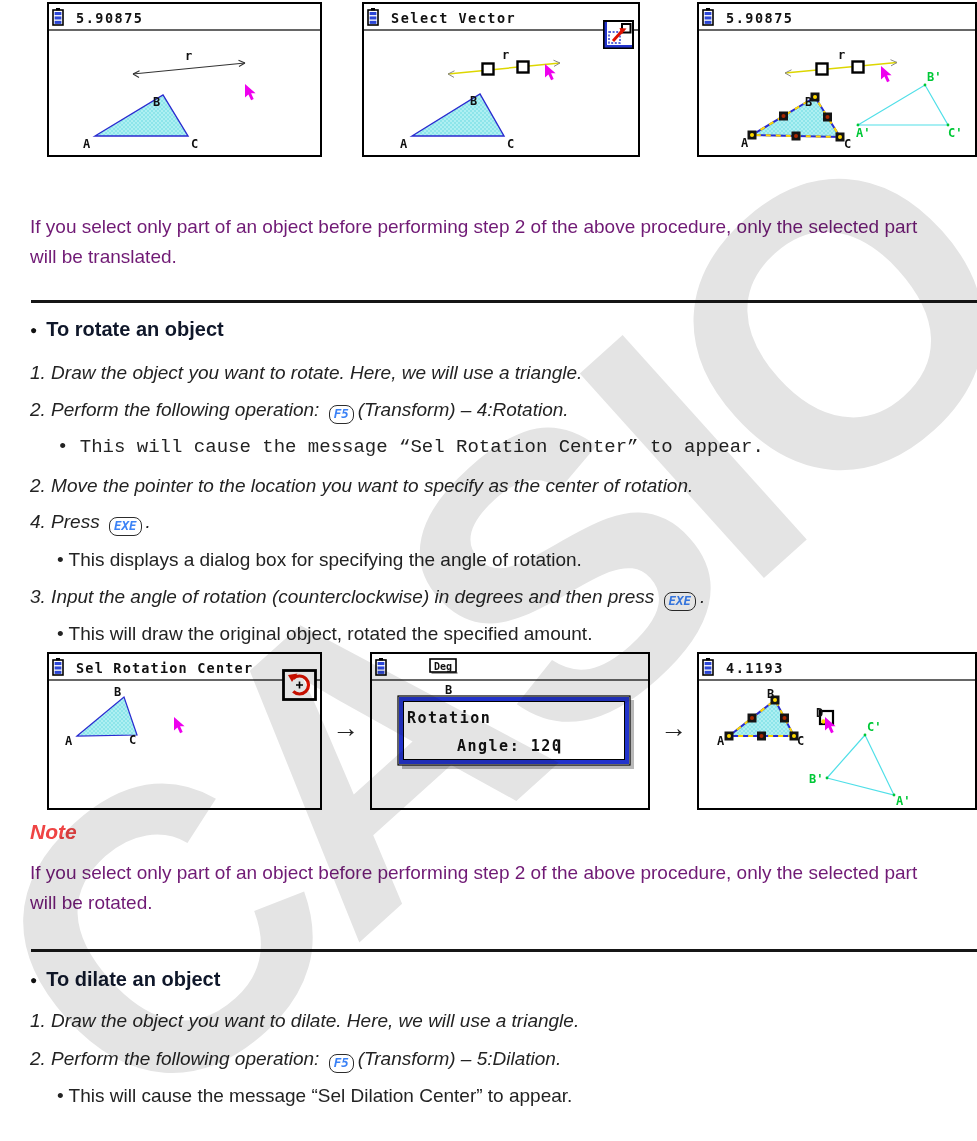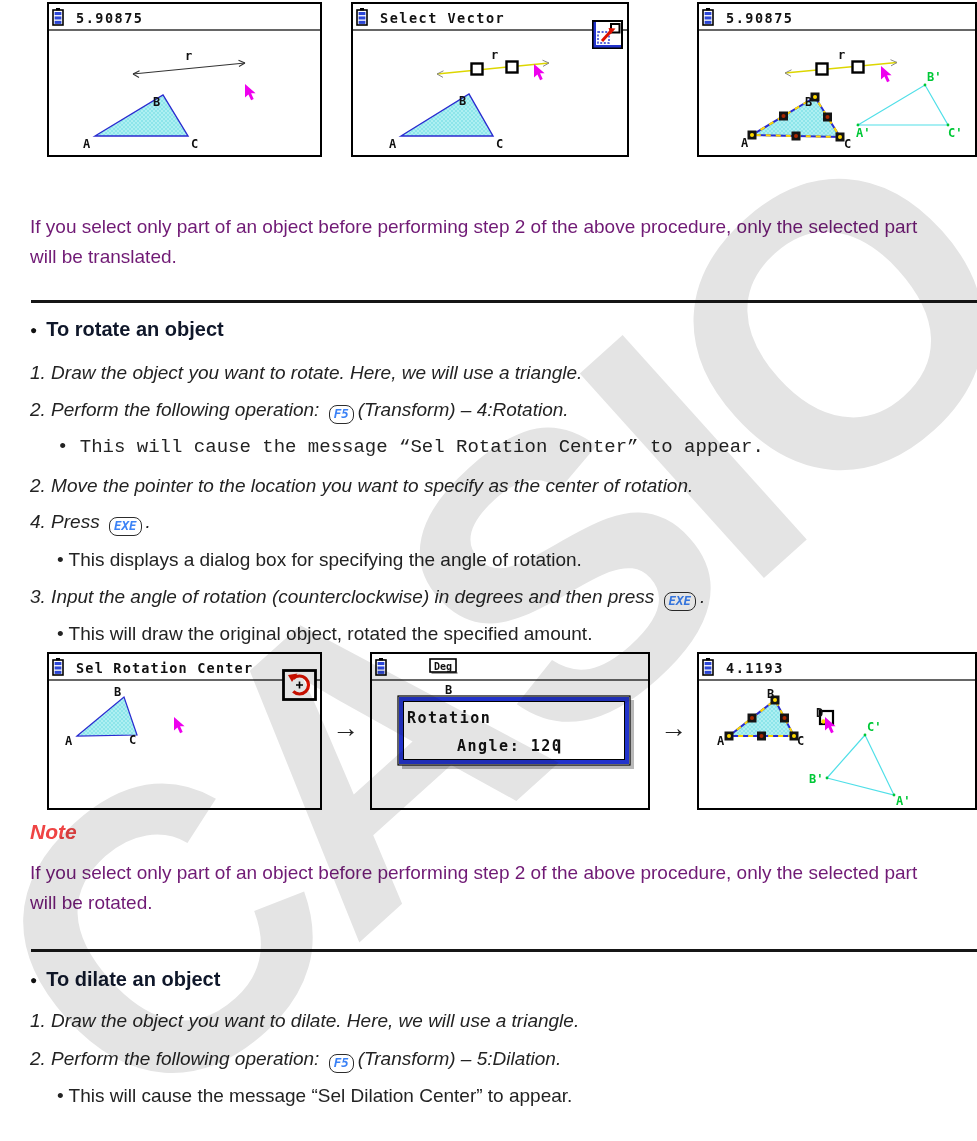--- a/index.html
+++ b/index.html
@@ -83,21 +83,21 @@
       <g>
         <polygon points="46,132 114,91 139,132" fill="url(#checker)" stroke="#2a2ad0" stroke-width="1.4"></polygon>
         <text class="scr-text" x="34" y="144" font-size="12">A</text>
         <text class="scr-text" x="104" y="102" font-size="12">B</text>
         <text class="scr-text" x="142" y="144" font-size="12">C</text>
       </g>
       <path transform="translate(196,80)" d="M0,0 L0,13.6 L3.4,10.5 L6.1,16.2 L8.7,14.9 L6.1,9.3 L10.6,9.3 Z" fill="#ee00ee"></path>
     </svg>
   </div>
 
-  <div class="screen" style="left:351px; top:2px; width:278px; height:155px;">
+  <div class="screen" style="left:362px; top:2px; width:278px; height:155px;">
     <svg viewBox="0 0 274 151" preserveAspectRatio="none">
       <g transform="translate(4,4)">
         <rect x="0" y="2" width="10" height="15" fill="#fff" stroke="#000" stroke-width="1.6"></rect>
         <rect x="3" y="0" width="4" height="2.4" fill="#000"></rect>
         <rect x="1.6" y="4" width="6.8" height="3.1" fill="#2b46d8"></rect>
         <rect x="1.6" y="8.4" width="6.8" height="3.1" fill="#2b46d8"></rect>
         <rect x="1.6" y="12.8" width="6.8" height="3.1" fill="#2b46d8"></rect>
       </g>
       <text class="scr-text" x="27" y="19" font-size="13.5" letter-spacing="1.5">Select Vector</text>
       <line x1="0" y1="26" x2="274" y2="26" stroke="#333" stroke-width="1.3"></line>

